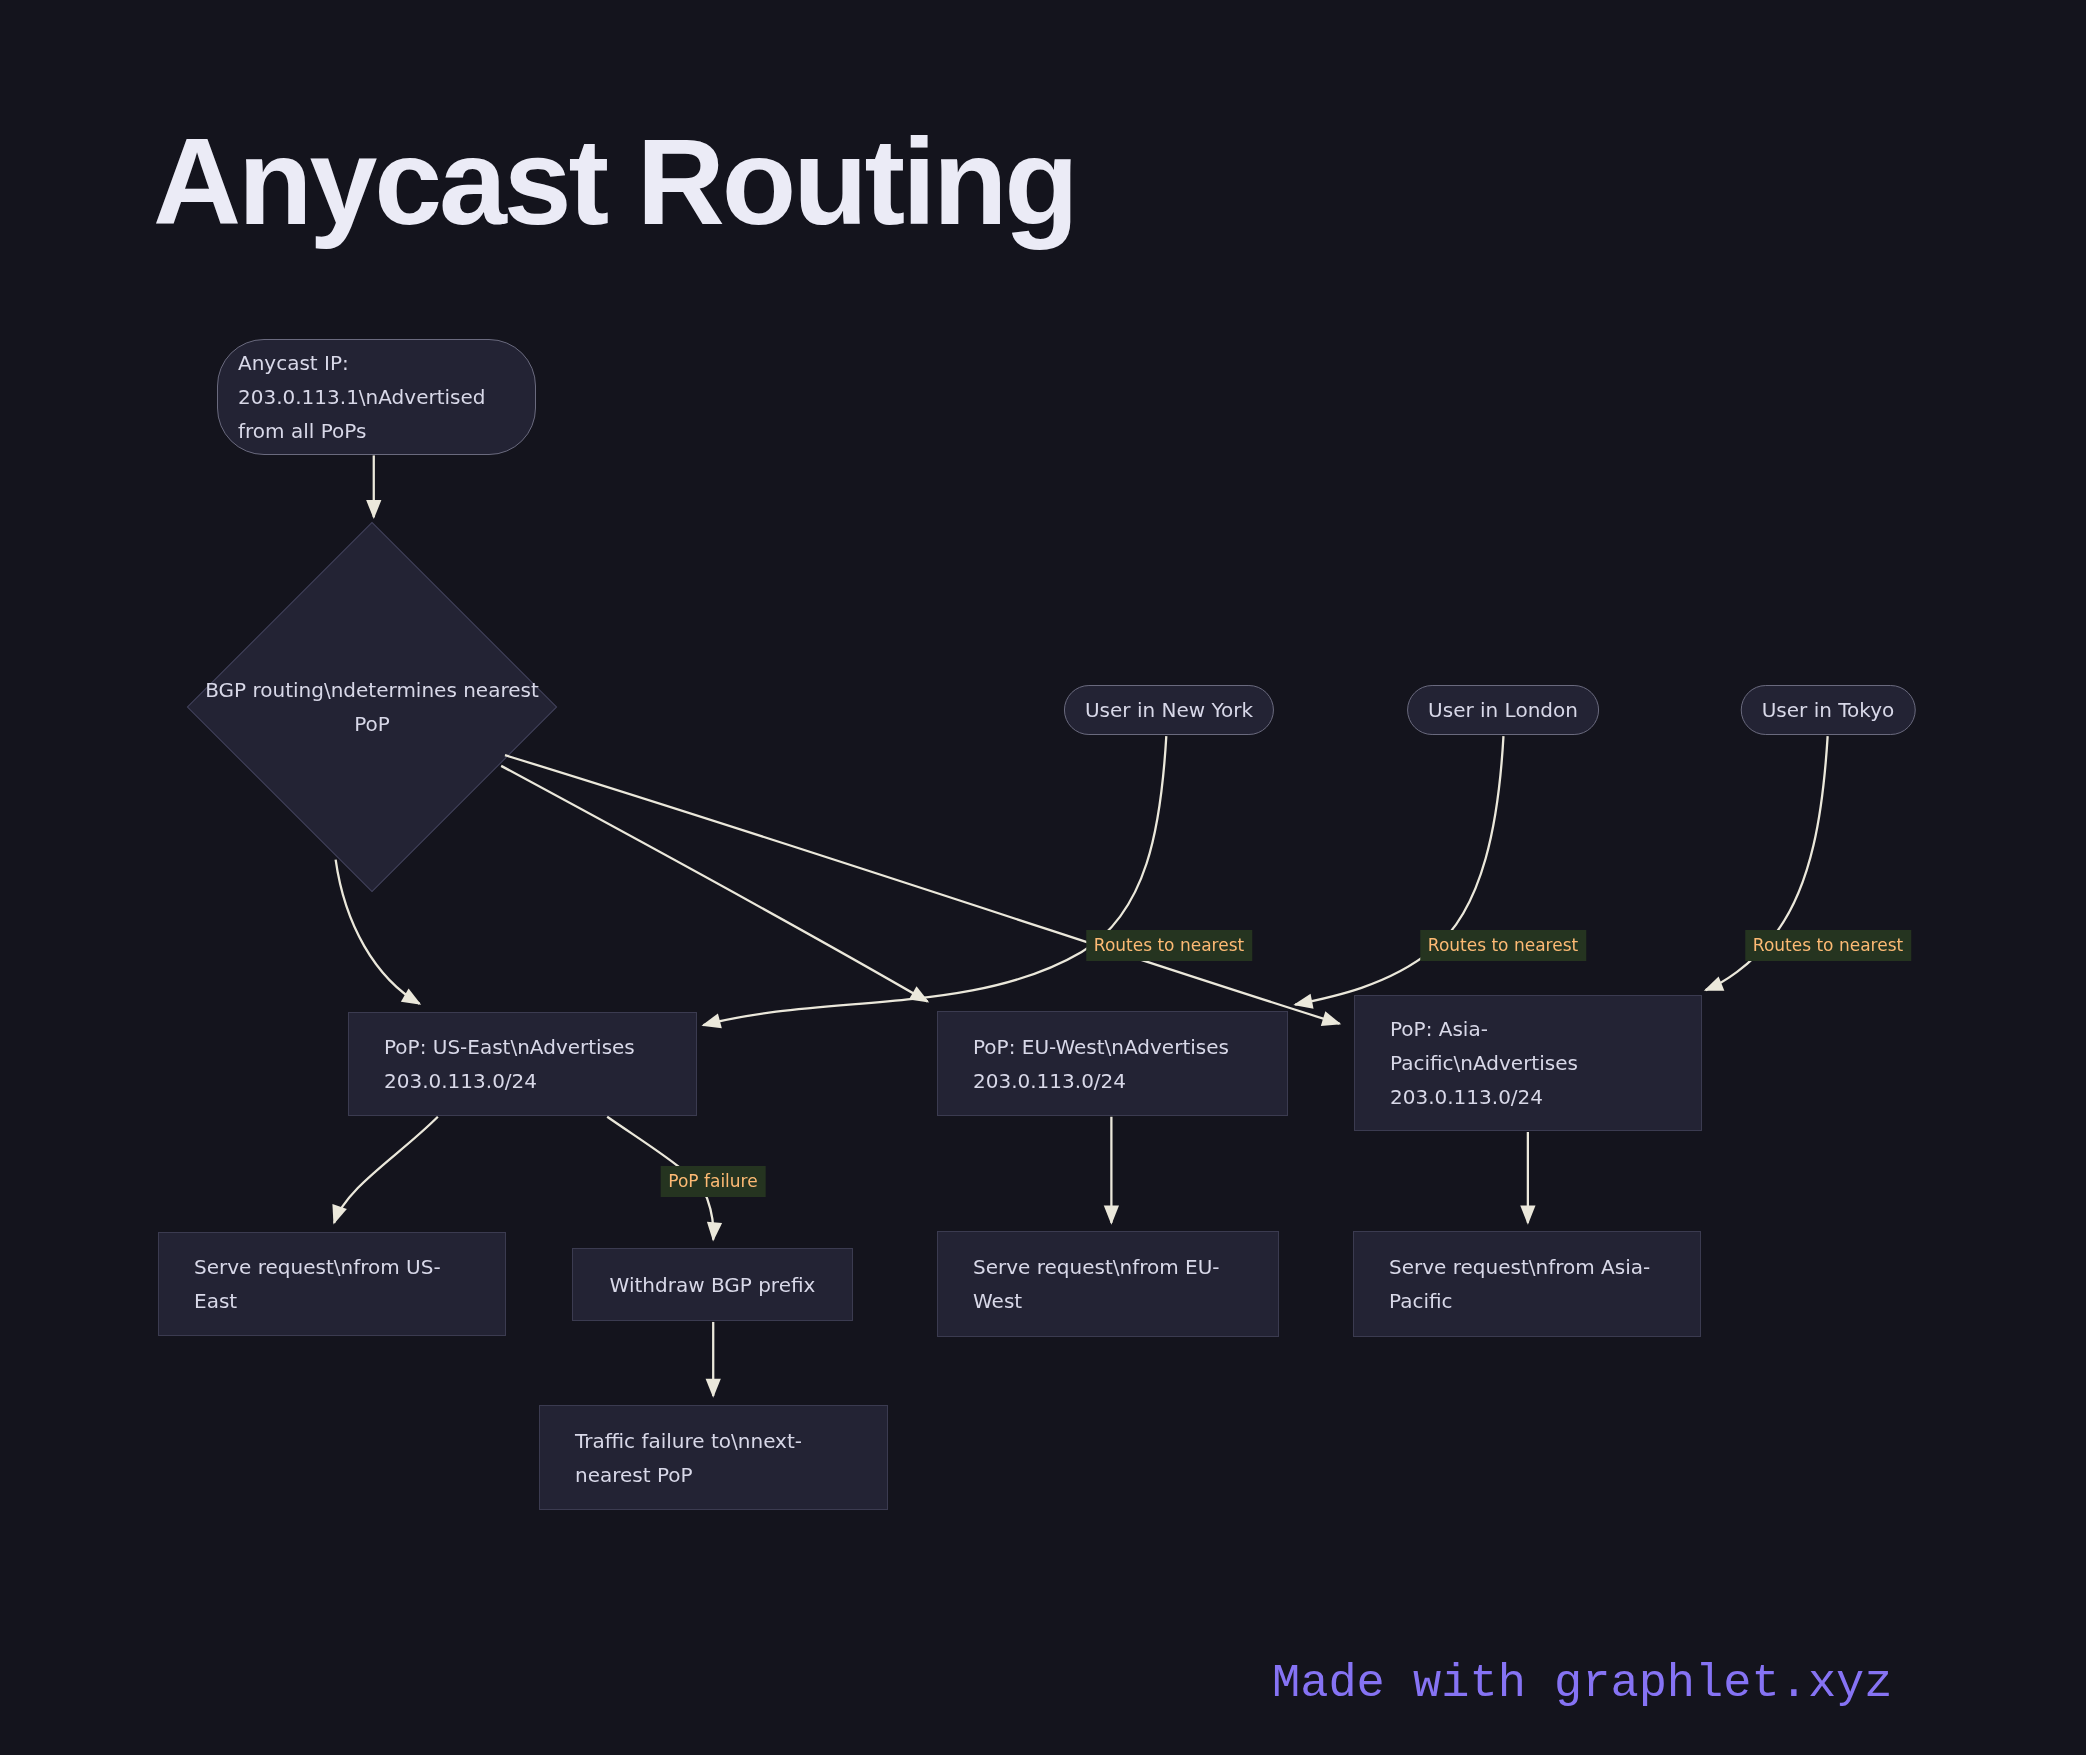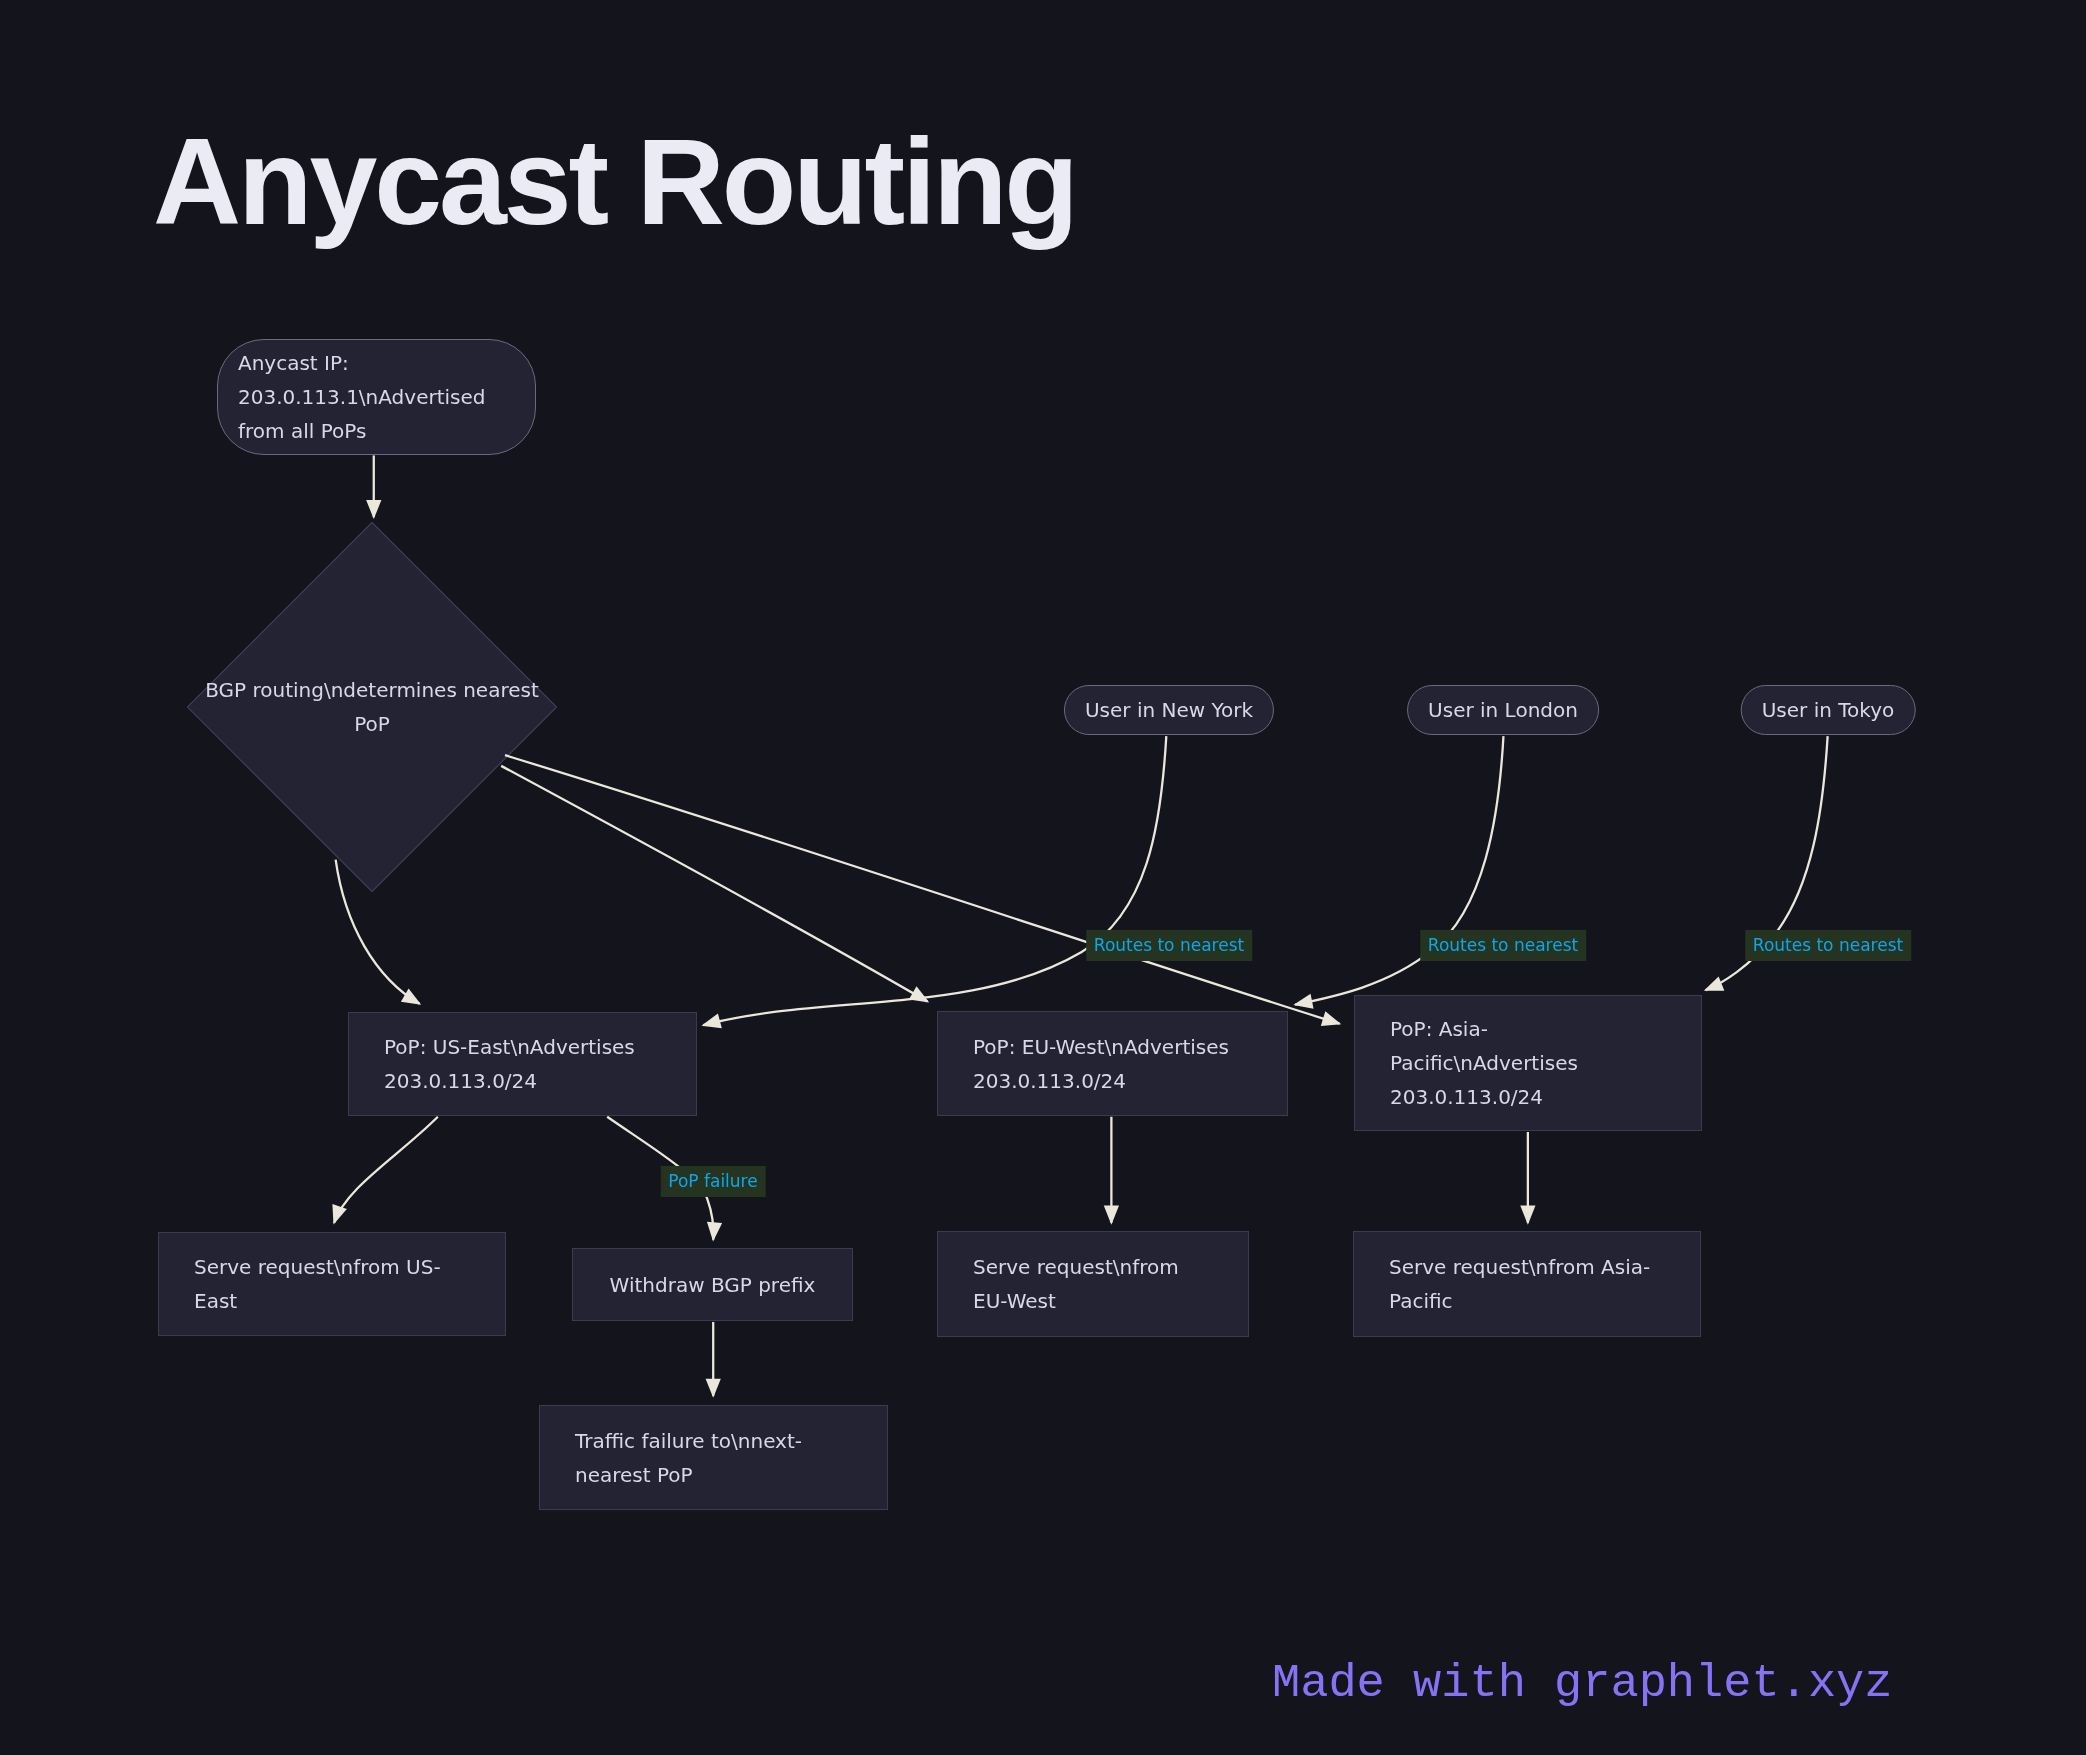--- a/index.html
+++ b/index.html
@@ -27,21 +27,21 @@
     position:absolute;z-index:1;box-sizing:border-box;
     background:#232334;border:1.5px solid #41415a;
     transform:rotate(45deg);
   }
   .diamond-label{
     position:absolute;z-index:1;display:flex;align-items:center;justify-content:center;
     text-align:center;color:#d8d8e8;font-size:20px;line-height:34px;
   }
   .edge-label{
     position:absolute;z-index:3;transform:translateX(-50%);
-    background:#253420;color:#0ea5e9;
+    background:#253420;color:#fdba74;
     font-size:17px;line-height:30.5px;height:30.5px;padding:0 7.6px;
     white-space:nowrap;
   }
   .footer{
     position:absolute;left:1272px;top:1657px;z-index:1;
     font-family:Liberation Mono, monospace;
     font-size:47px;color:#8673f4;white-space:nowrap;
   }
 </style>
 </head>
@@ -79,21 +79,21 @@
   <div class="node pill" style="left:1169px;top:685px;height:50px;border-radius:25px;padding:0 20px;transform:translateX(-50%);">User in New York</div>
   <div class="node pill" style="left:1503px;top:685px;height:50px;border-radius:25px;padding:0 20px;transform:translateX(-50%);">User in London</div>
   <div class="node pill" style="left:1828px;top:685px;height:50px;border-radius:25px;padding:0 20px;transform:translateX(-50%);">User in Tokyo</div>
 
   <div class="node rect" style="left:348px;top:1012px;width:349px;height:104px;padding:0 35px;">PoP: US-East\nAdvertises 203.0.113.0/24</div>
   <div class="node rect" style="left:937px;top:1011px;width:351px;height:105px;padding:0 35px;">PoP: EU-West\nAdvertises 203.0.113.0/24</div>
   <div class="node rect" style="left:1354px;top:995px;width:348px;height:136px;padding:0 35px;">PoP: Asia-Pacific\nAdvertises 203.0.113.0/24</div>
 
   <div class="node rect" style="left:158px;top:1232px;width:348px;height:104px;padding:0 35px;">Serve request\nfrom US-East</div>
   <div class="node rect" style="left:572px;top:1248px;width:281px;height:73px;padding:0 7.6px;">Withdraw BGP prefix</div>
-  <div class="node rect" style="left:937px;top:1231px;width:312px;height:106px;padding:0 35px;">Serve request\nfrom EU-West</div>
+  <div class="node rect" style="left:937px;top:1231px;width:342px;height:106px;padding:0 35px;">Serve request\nfrom EU-West</div>
   <div class="node rect" style="left:1353px;top:1231px;width:348px;height:106px;padding:0 35px;">Serve request\nfrom Asia-Pacific</div>
 
   <div class="node rect" style="left:539px;top:1405px;width:349px;height:105px;padding:0 35px;">Traffic failure to\nnext-nearest PoP</div>
 
   <div class="edge-label" style="left:1169px;top:930px;">Routes to nearest</div>
   <div class="edge-label" style="left:1503px;top:930px;">Routes to nearest</div>
   <div class="edge-label" style="left:1828px;top:930px;">Routes to nearest</div>
   <div class="edge-label" style="left:713px;top:1166px;">PoP failure</div>
 
   <div class="footer">Made with graphlet.xyz</div>

